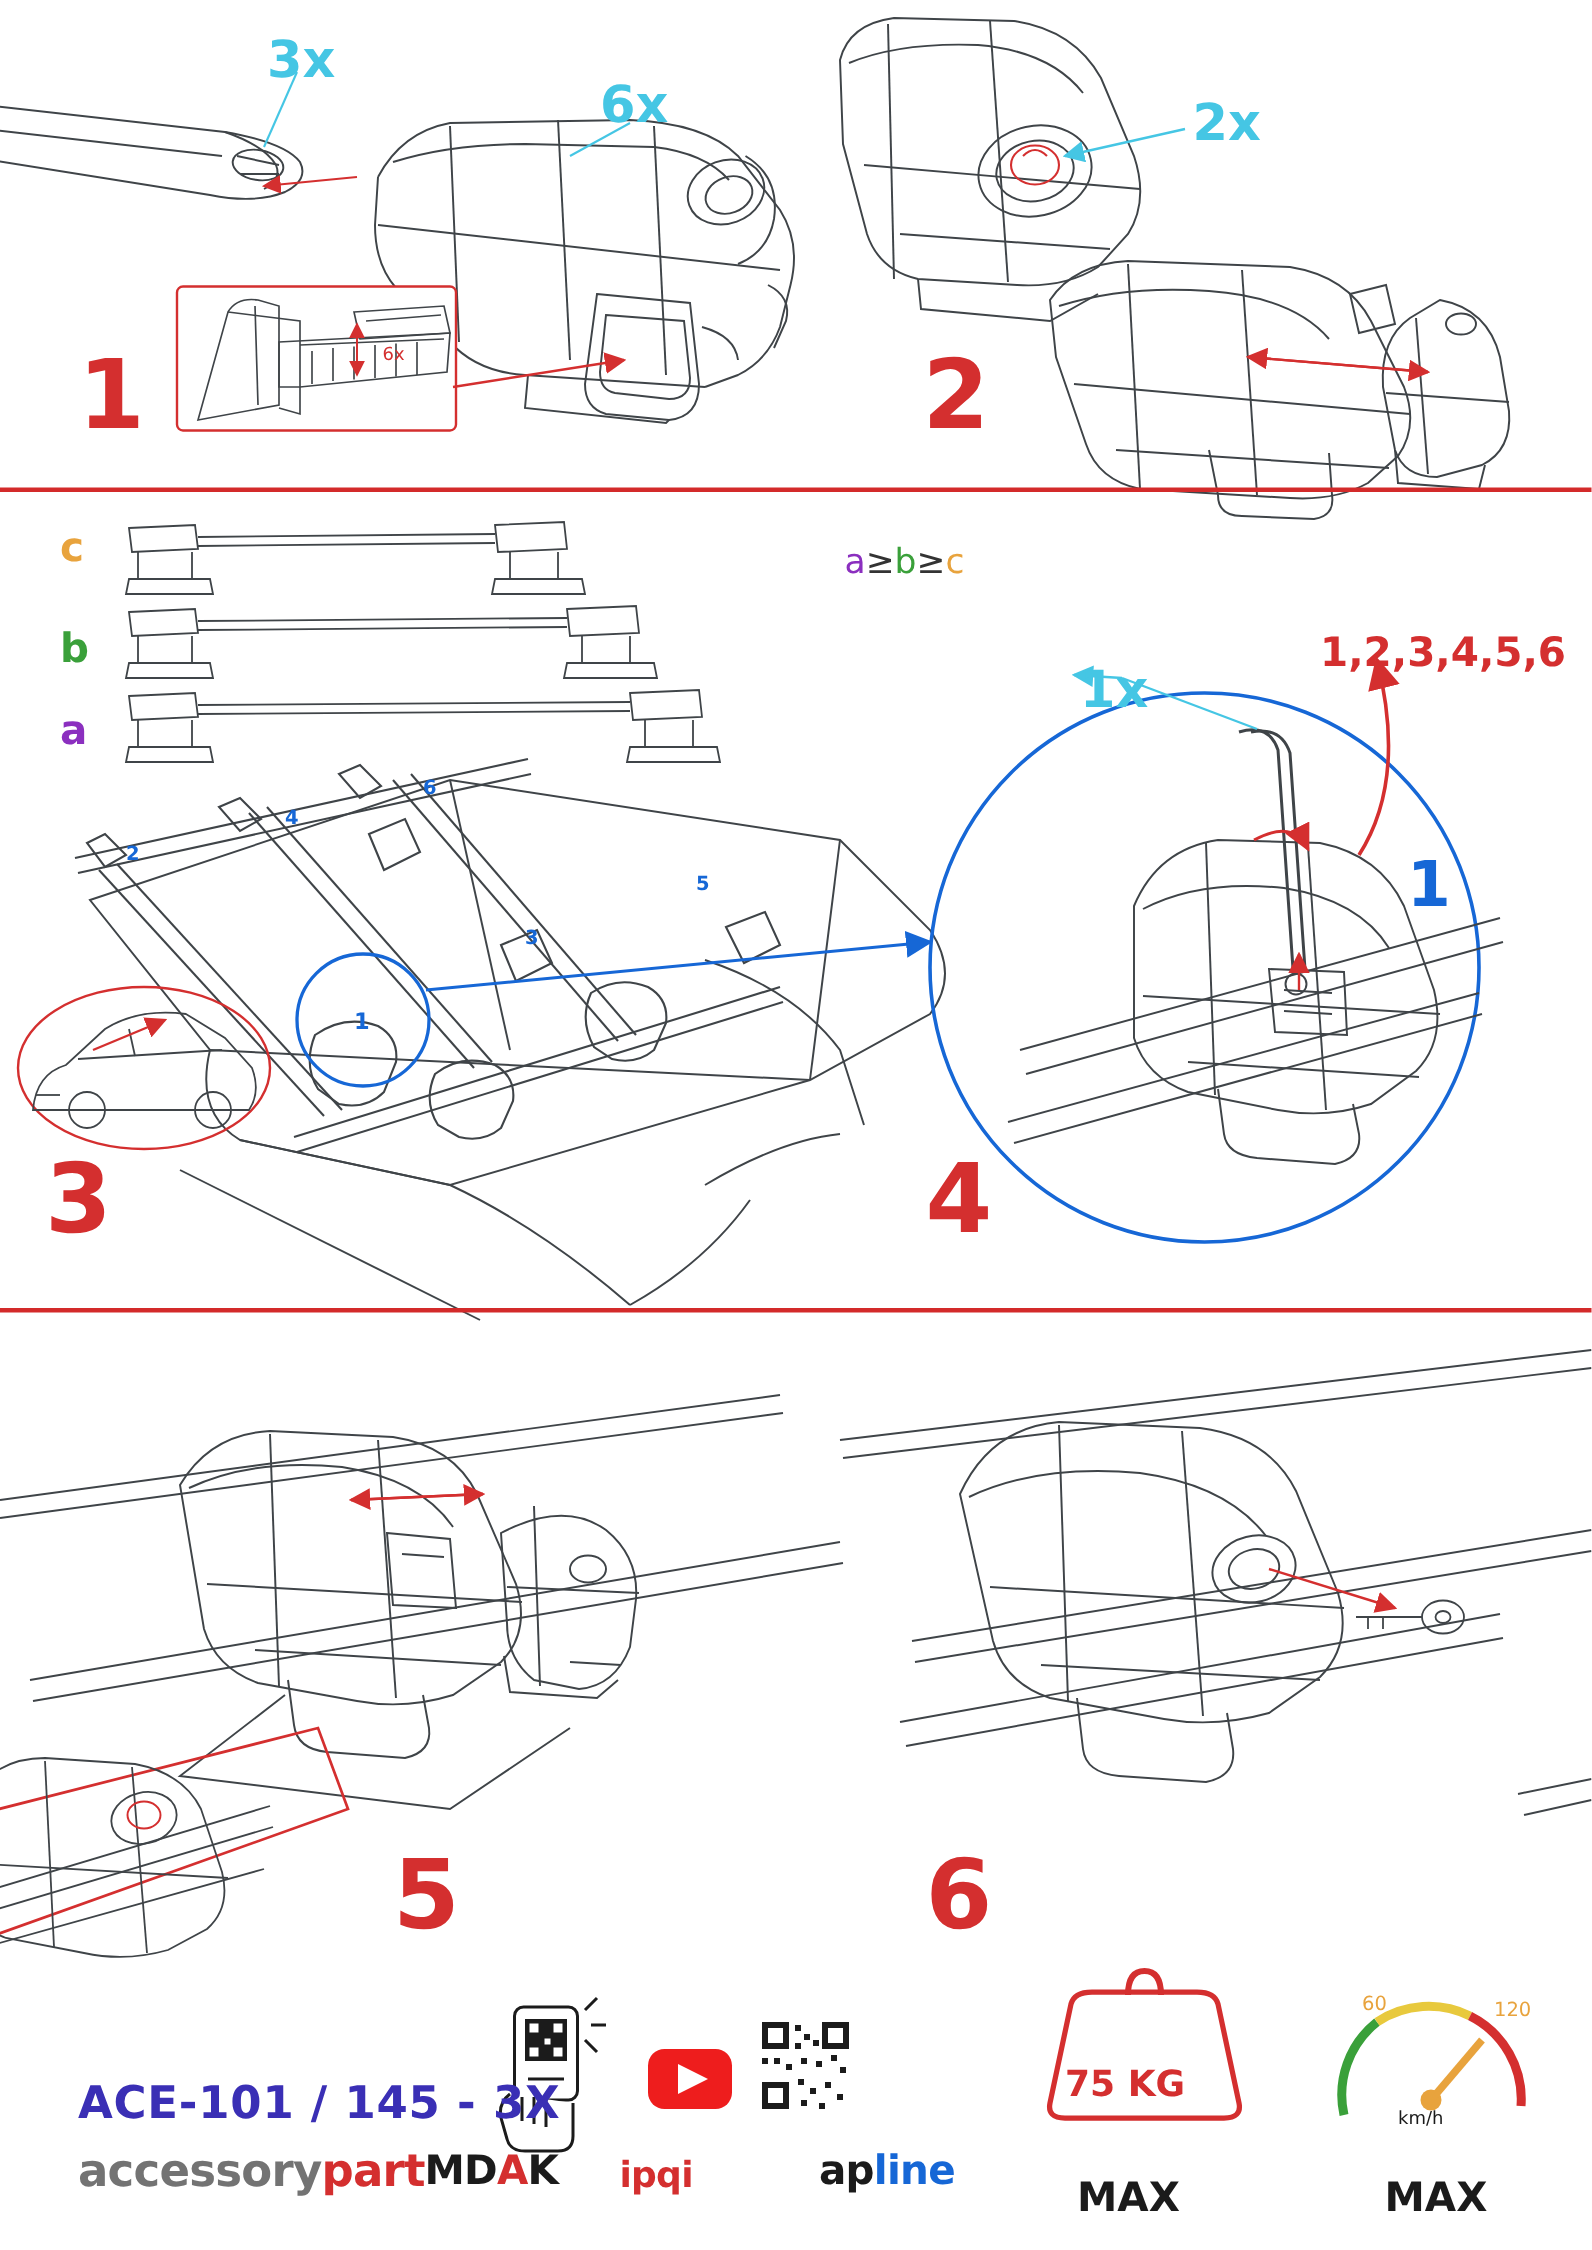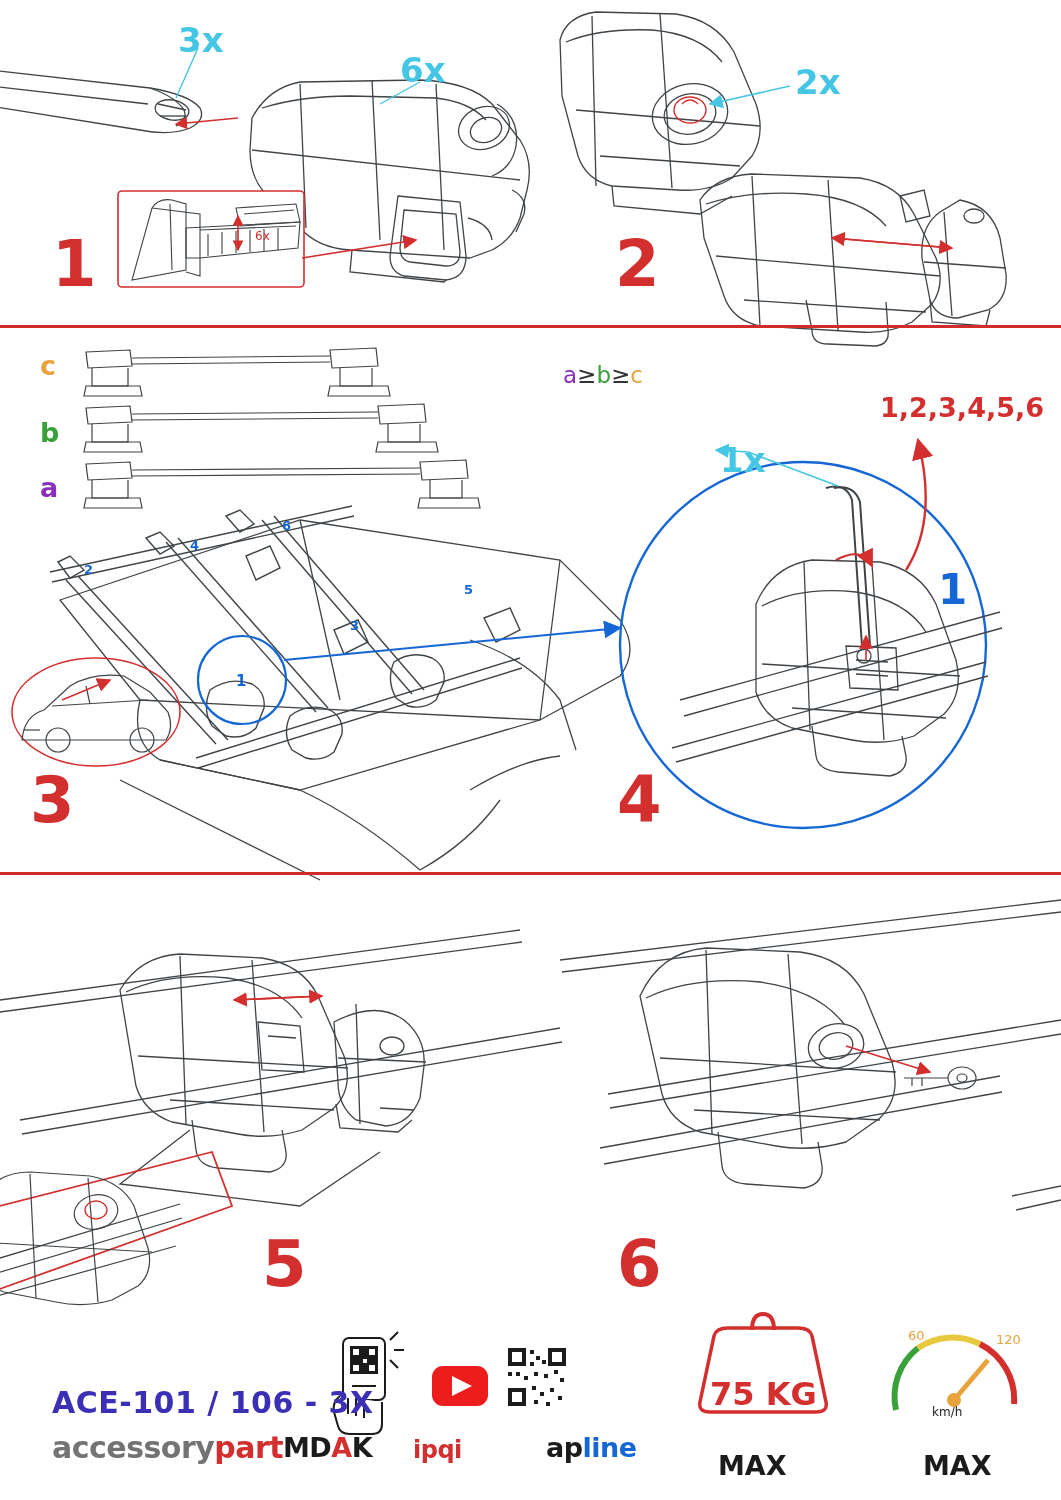--- a/index.html
+++ b/index.html
@@ -29,21 +29,21 @@
 
   
   .qty{position:absolute;color:#45c6e4;font-size:34px;font-weight:700;
        font-family:"DejaVu Sans", sans-serif;}
   .qty.q3x{left:178px;top:20px;}
   .qty.q6x{left:400px;top:50px;}
   .qty.q2x{left:795px;top:62px;}
   .qty.q1x{left:700px;top:440px;margin-left:20px;}
 
   .redcount{position:absolute;color:#d42f2f;font-size:30px;font-weight:700;
-            font-family:"DejaVu Sans", sans-serif;}
+            font-family:"DejaVu Sans", sans-serif;margin-top:28px;}
   .redcount.seq{left:880px;top:392px;font-size:27px;letter-spacing:0px;}
   .bluecount{position:absolute;color:#1667d6;font-size:42px;font-weight:700;
              font-family:"DejaVu Sans", sans-serif;}
   .bluecount.one{left:938px;top:565px;}
 
   
   .letter{position:absolute;font-size:27px;font-weight:700;font-family:"DejaVu Sans", sans-serif;}
   .letter.c{left:40px;top:350px;color:#e8a33d;}
   .letter.b{left:40px;top:417px;color:#3aa03a;}
   .letter.a{left:40px;top:472px;color:#8b2fbf;}
@@ -76,21 +76,21 @@
         font-family:"DejaVu Sans", sans-serif;color:#d42f2f;letter-spacing:-0.5px;}
   .apline{position:absolute;left:499px;top:1432px;font-size:27px;font-weight:700;
           font-family:"DejaVu Sans", sans-serif;color:#1b1b1b;letter-spacing:-0.5px;margin-left:47px;}
   .apline .line{color:#1667d6;}
 
   .maxlabel{position:absolute;font-size:27px;font-weight:700;color:#1b1b1b;
             font-family:"DejaVu Sans", sans-serif;}
   .maxlabel.w{left:718px;top:1450px;}
   .maxlabel.s{left:923px;top:1450px;}
 
-  .kgtext{position:absolute;left:710px;top:1375px;font-size:32px;font-weight:700;
+  .kgtext{position:absolute;left:710px;top:1375px;font-size:24px;font-weight:700;
           color:#d42f2f;font-family:"DejaVu Sans", sans-serif;}
 
   svg{display:block;}
   .abs{position:absolute;left:0;top:0;}
 </style>
 </head>
 <body>
 
 <div class="sheet">
 
@@ -470,21 +470,21 @@
   <div class="bartag" style="left:464px;top:582px;">5</div>
   <div class="bartag" style="left:282px;top:518px;">6</div>
 
   <div class="stepnum s1">1</div>
   <div class="stepnum s2">2</div>
   <div class="stepnum s3">3</div>
   <div class="stepnum s4">4</div>
   <div class="stepnum s5">5</div>
   <div class="stepnum s6">6</div>
 
-  <div class="model">ACE-101 / 106 - 3X</div>
+  <div class="model">ACE-101 / 145 - 3X</div>
   <div class="brand">
     <span class="accessory">accessory</span><span class="part">part</span>
   </div>
   <div class="mdak">
     <span>MD</span><span class="a">A</span><span>K</span>
   </div>
   <div class="ipqi">ipqi</div>
   <div class="apline">
     <span>ap</span><span class="line">line</span>
   </div>

